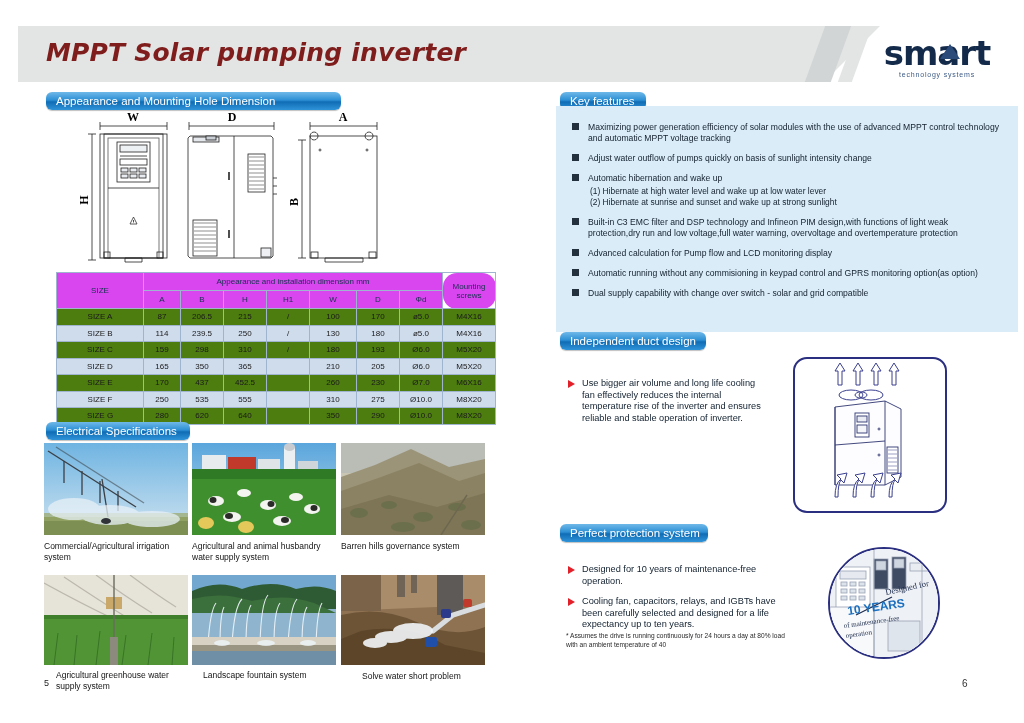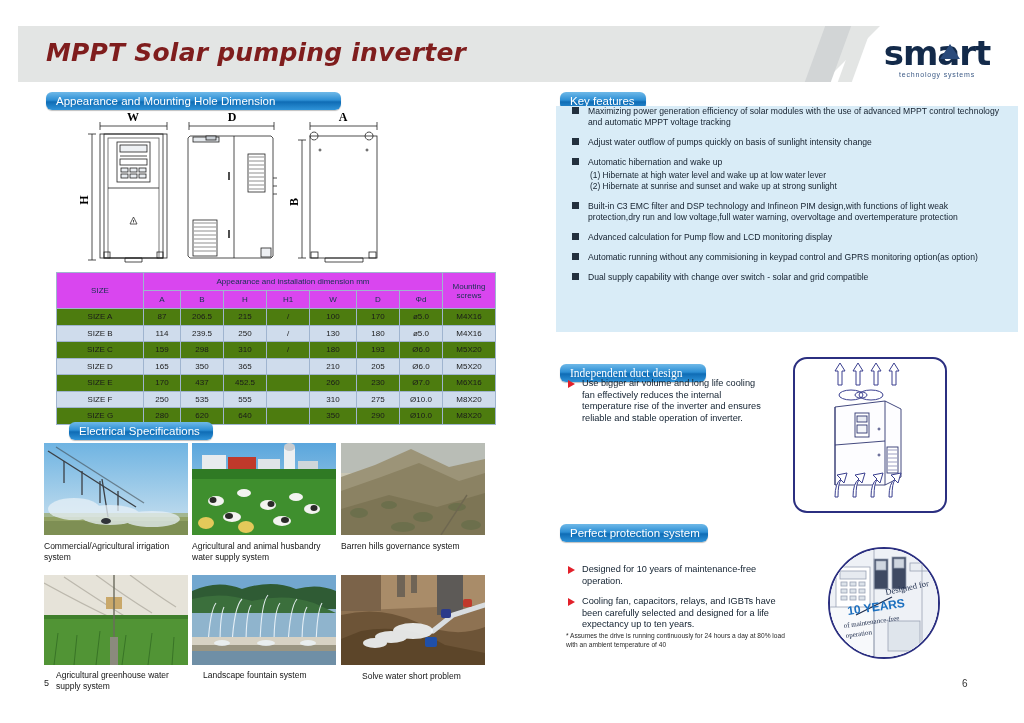--- a/index.html
+++ b/index.html
@@ -184,21 +184,21 @@
       <text class="dimlabel" x="26" y="88" text-anchor="middle" transform="rotate(-90 26 88)">H</text>
       <text class="dimlabel" x="236" y="90" text-anchor="middle" transform="rotate(-90 236 90)">B</text>
     </svg>
   </div>
 
   <table class="tbl">
     <thead>
       <tr>
         <th rowspan="2" style="width:84px;">SIZE</th>
         <th colspan="7">Appearance and installation dimension    mm</th>
-        <th rowspan="2" style="width:50px;">
+        <th rowspan="2" style="width:50px;border-radius:14px;">
           <div>Mounting</div>
           <div>screws</div>
         </th>
       </tr>
       <tr>
         <th style="width:34px;">A</th>
         <th style="width:40px;">B</th>
         <th style="width:40px;">H</th>
         <th style="width:40px;">H1</th>
         <th style="width:44px;">W</th>
@@ -280,21 +280,21 @@
           <td>640</td>
           <td></td>
           <td>350</td>
           <td>290</td>
           <td>Ø10.0</td>
           <td>M8X20</td>
         </tr>
       </tbody>
   </table>
 
-  <div class="pill" style="left:46px;top:422px;width:124px;margin-left:23px;">Electrical Specifications</div>
+  <div class="pill" style="left:46px;top:422px;width:124px;">Electrical Specifications</div>
 
   <div class="photo" style="left:44px;top:443px;width:144px;height:92px;">
     <svg width="144" height="92" viewBox="0 0 144 92">
       <defs>
           <linearGradient id="sky1" x1="0" y1="0" x2="0" y2="1">
         <stop offset="0" stop-color="#6fb4e2"></stop>
             <stop offset="1" stop-color="#cfe3f0"></stop>
           </linearGradient>
         </defs>
       <rect width="144" height="92" fill="url(#sky1)"></rect>
@@ -461,21 +461,21 @@
     </svg>
   </div>
   <div class="cap" style="left:56px;top:670px;width:135px;">Agricultural greenhouse water supply system</div>
   <div class="cap" style="left:203px;top:670px;width:140px;">Landscape fountain system</div>
   <div class="cap" style="left:362px;top:671px;width:140px;">Solve  water short problem</div>
   <div class="pagenum-left" style="left:44px;top:678px;">5</div>
 
   <div class="pill" style="left:560px;top:92px;width:66px;">Key features</div>
 
   <div class="kf-box">
-    <div style="padding:0 16px 0 14px;">
+    <div style="padding:16px 16px 0 14px;">
       <div class="kf-item">
         <span class="sq"></span>
         <span>Maximizing power generation efficiency of solar modules with the use of advanced MPPT control technology and automatic MPPT voltage tracking</span>
       </div>
       <div class="kf-item">
         <span class="sq"></span>
         <span>Adjust water outflow of pumps quickly on basis of sunlight intensity change</span>
       </div>
       <div class="kf-item" style="margin-bottom:6px;">
         <span class="sq"></span>
@@ -495,21 +495,21 @@
         <span class="sq"></span>
         <span>Automatic running without any commisioning in keypad control and GPRS monitoring option(as option)</span>
       </div>
       <div class="kf-item">
         <span class="sq"></span>
         <span>Dual supply capability with change over switch - solar and grid compatible</span>
       </div>
     </div>
   </div>
 
-  <div class="pill" style="left:560px;top:364px;width:126px;font-family:Liberation Serif, serif;">Independent duct design</div>
+  <div class="pill" style="left:560px;top:332px;width:126px;">Independent duct design</div>
   <div style="position:absolute;left:566px;top:378px;width:200px;">
     <div class="tri-item">
       <span class="tri"></span>
       <span>Use bigger air volume and long life cooling fan effectively reduces the internal temperature rise of the inverter and ensures reliable and stable operation of inverter.</span>
     </div>
   </div>
 
   <div class="duct-frame">
     <svg width="146" height="148" viewBox="0 0 146 148">
       <g stroke="#3a3f8f" fill="none" stroke-width="1">

